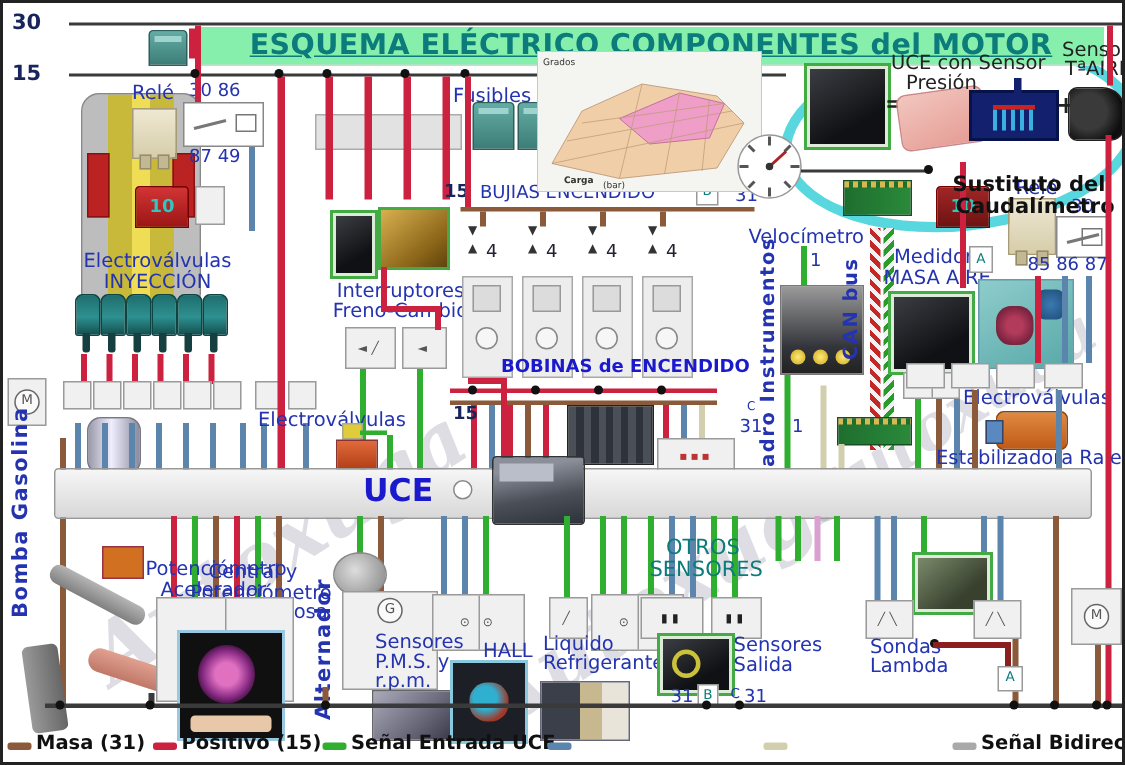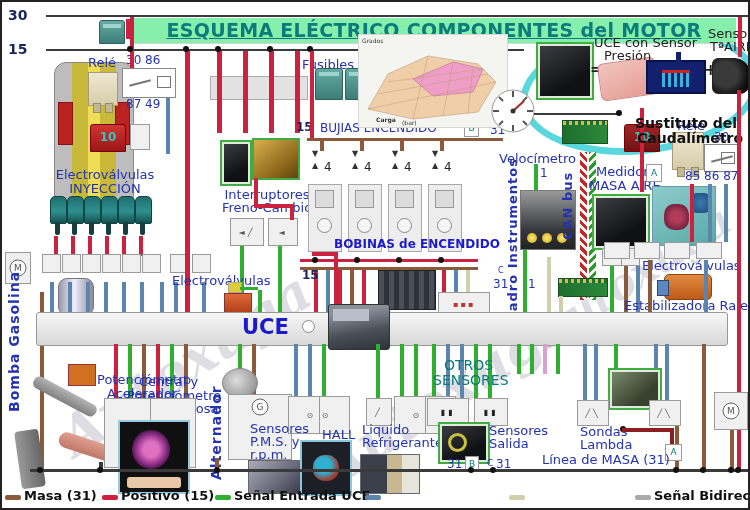--- a/index.html
+++ b/index.html
@@ -513,21 +513,20 @@
   <div class="tag" style="left:663px;top:442px;width:15px;height:15px;line-height:15px">A</div>
 
   <div class="cbox" style="left:712px;top:390px;width:32px;height:36px">
     <span class="circ">M</span>
   </div>
 
   <span class="num" style="left:445px;top:455px">31</span>
   <div class="tag" style="left:463px;top:454px;width:12px;height:14px;line-height:14px">B</div>
   <span class="num" style="left:485px;top:456px;font-size:9px">C</span>
   <span class="num" style="left:494px;top:455px">31</span>
-  <span class="lbl" style="left:540px;top:451px">Línea de MASA (31)</span>
   <i class="w busline" style="left:28px;top:467px;width:718px;height:3px"></i>
   <i class="dot" style="left:35px;top:465px"></i>
   <i class="dot" style="left:95px;top:465px"></i>
   <i class="dot" style="left:212px;top:465px"></i>
   <i class="dot" style="left:466px;top:465px"></i>
   <i class="dot" style="left:488px;top:465px"></i>
   <i class="dot" style="left:671px;top:465px"></i>
   <i class="dot" style="left:698px;top:465px"></i>
   <i class="dot" style="left:726px;top:465px"></i>
   <i class="dot" style="left:733px;top:465px"></i>

